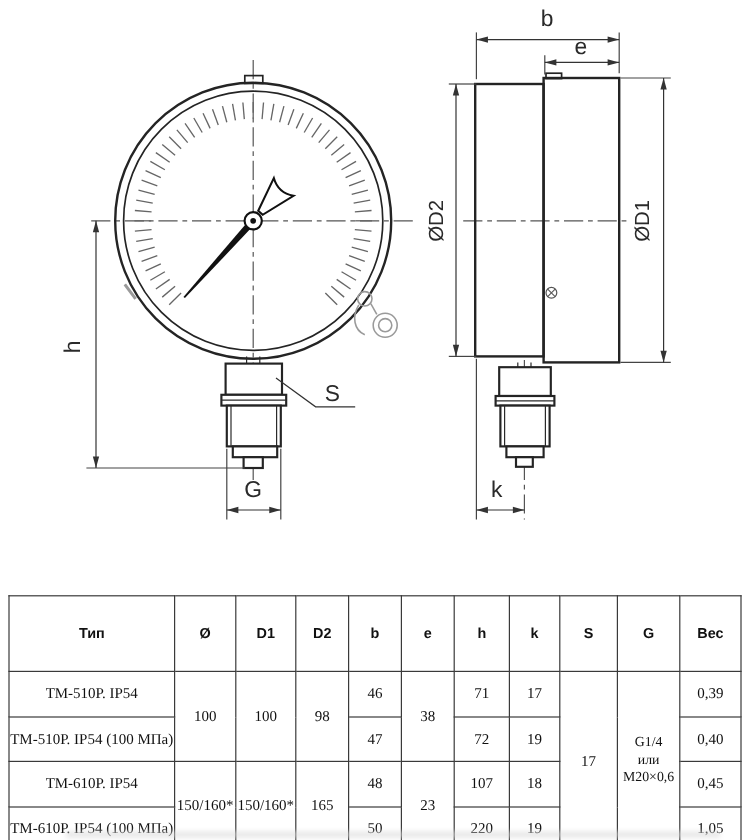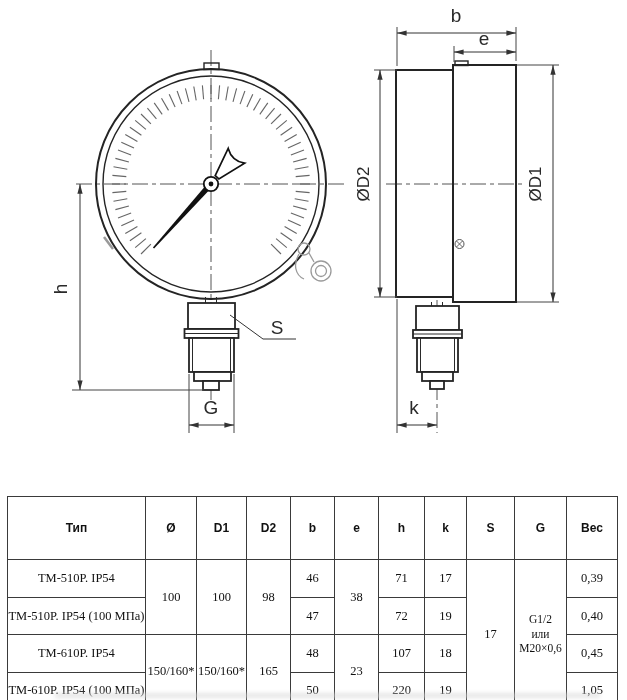--- a/index.html
+++ b/index.html
@@ -249,21 +249,21 @@
       <td class="type-cell">ТМ-510Р. IP54</td>
       <td rowspan="2">100</td>
       <td rowspan="2">100</td>
       <td rowspan="2">98</td>
       <td>46</td>
       <td rowspan="2">38</td>
       <td>71</td>
       <td>17</td>
       <td rowspan="4">17</td>
       <td rowspan="4" class="g-cell">
-        <div>G1/2</div>
+        <div>G1/4</div>
         <div>или</div>
         <div>M20×0,6</div>
       </td>
       <td>0,39</td>
     </tr>
     <tr style="height:37px">
       <td class="type-cell">ТМ-510Р. IP54 (100 МПа)</td>
       <td>47</td>
       <td>72</td>
       <td>19</td>

